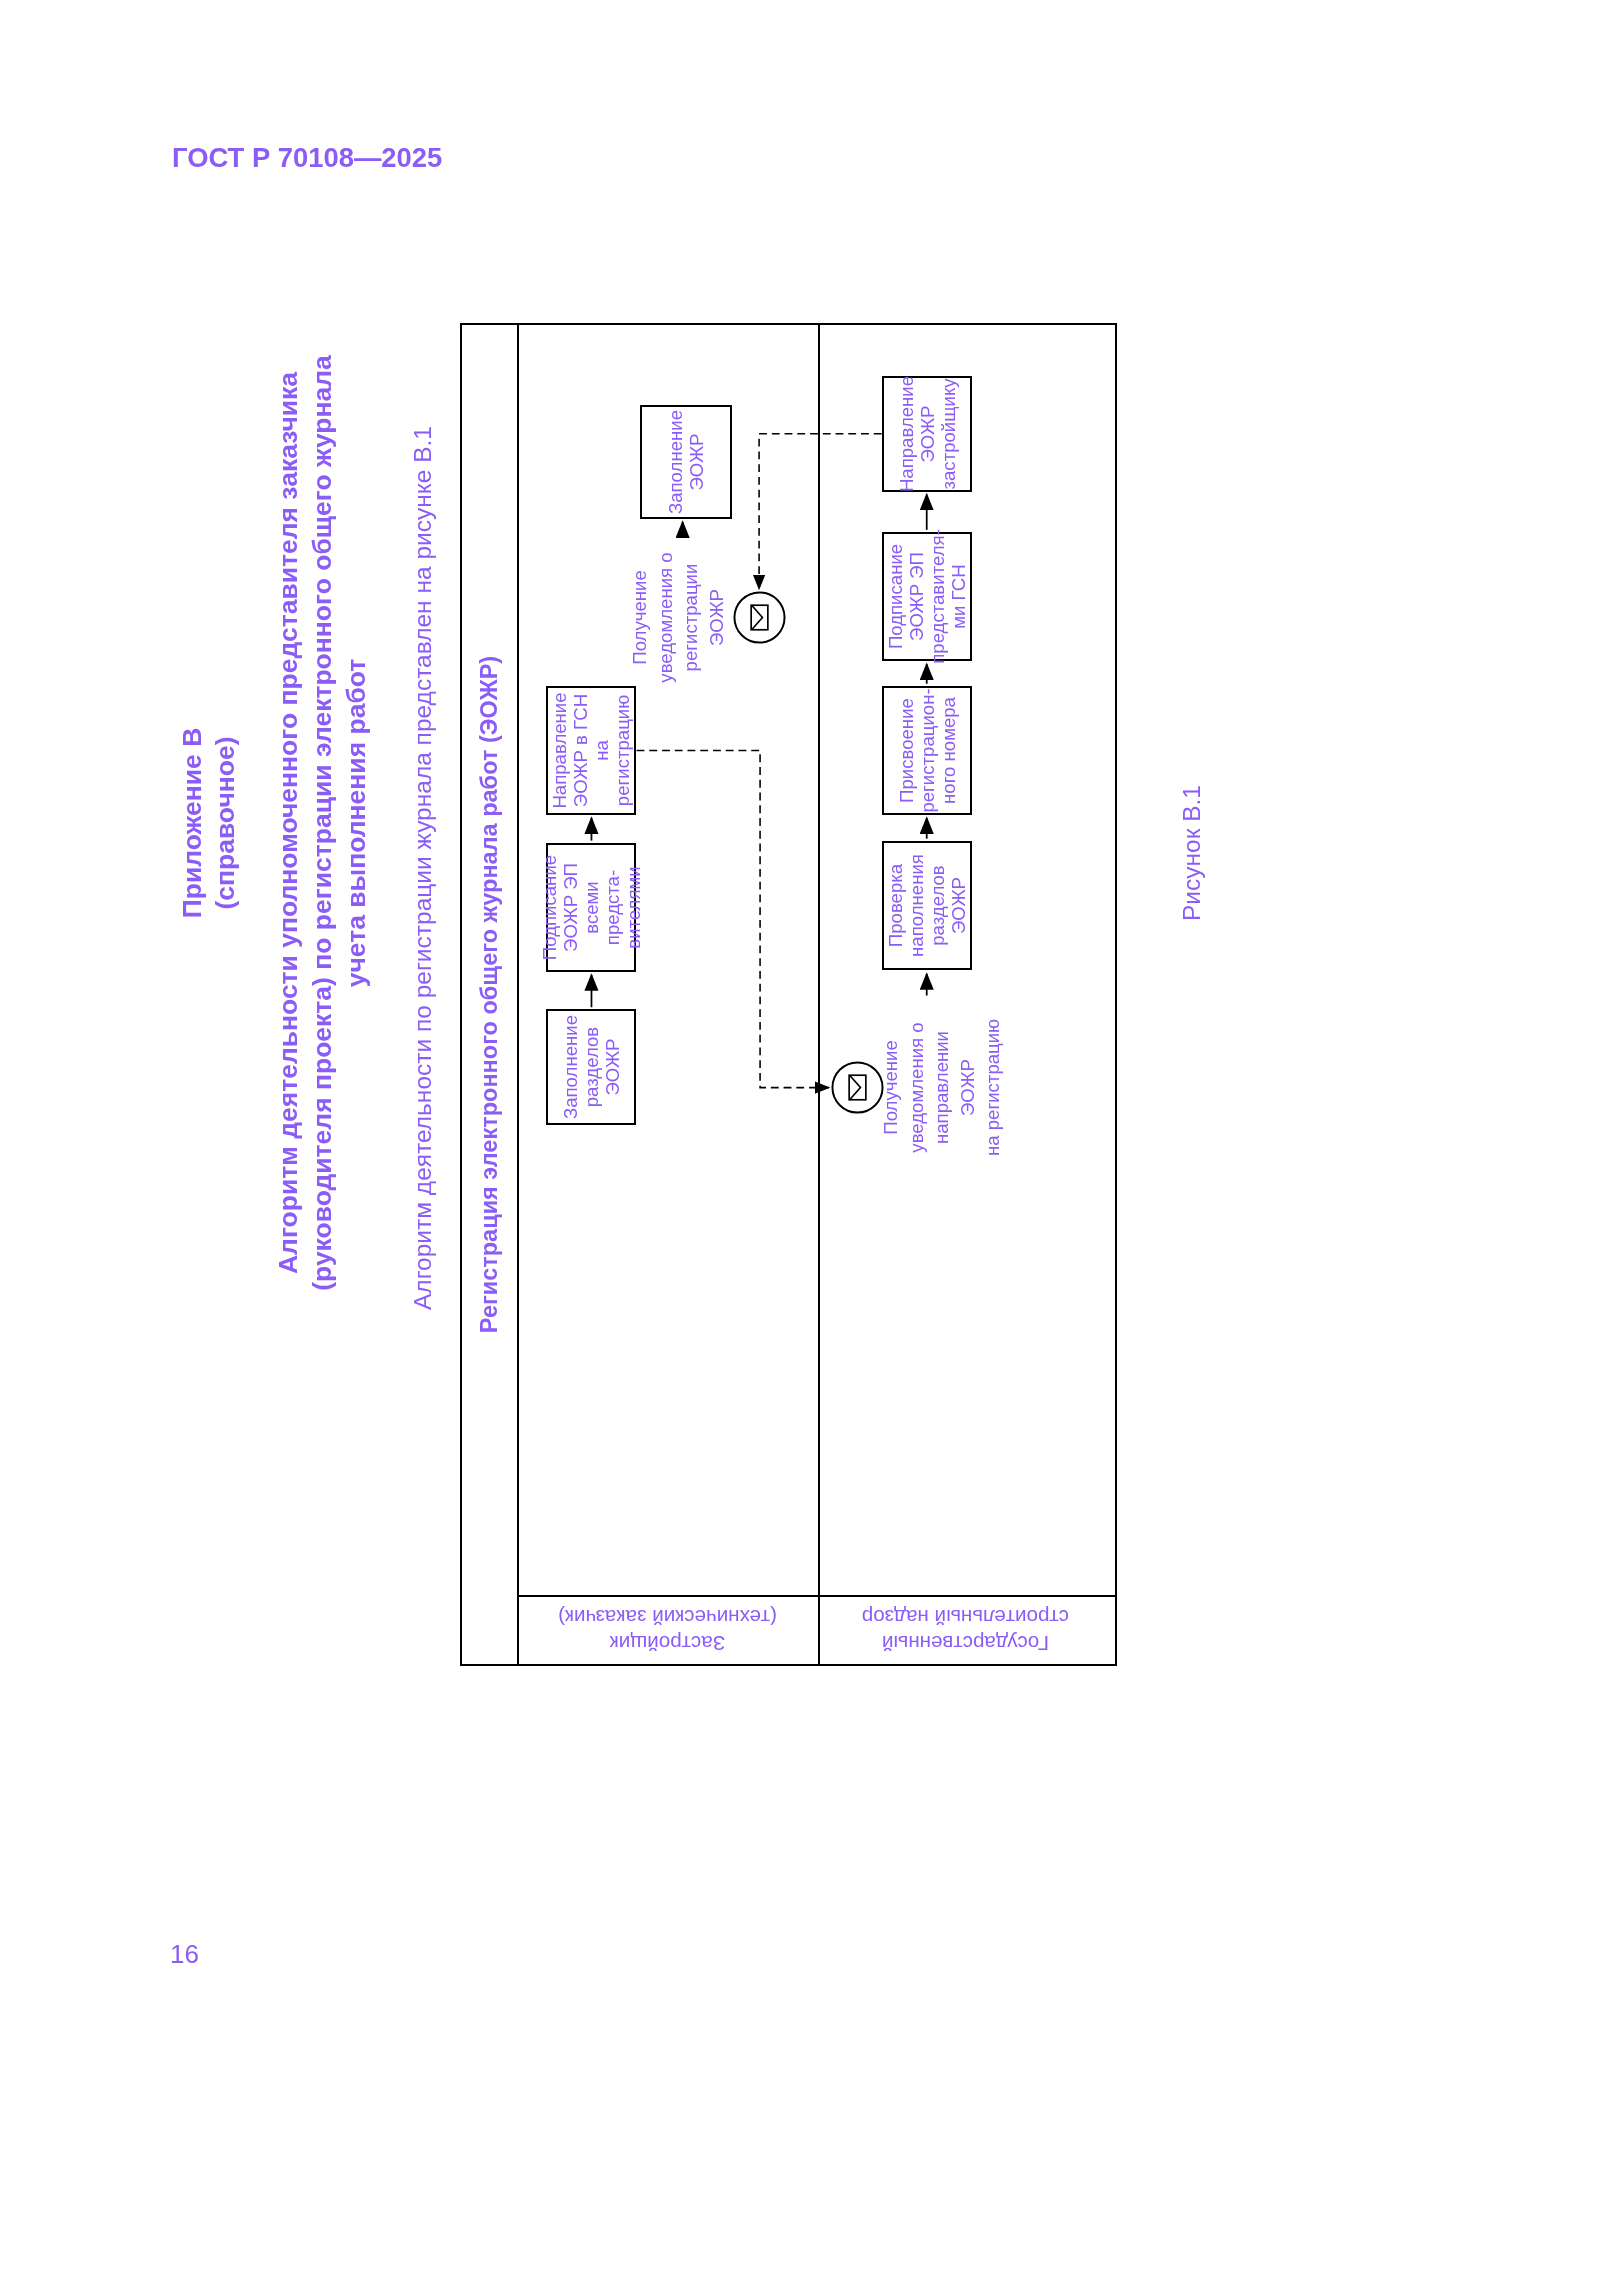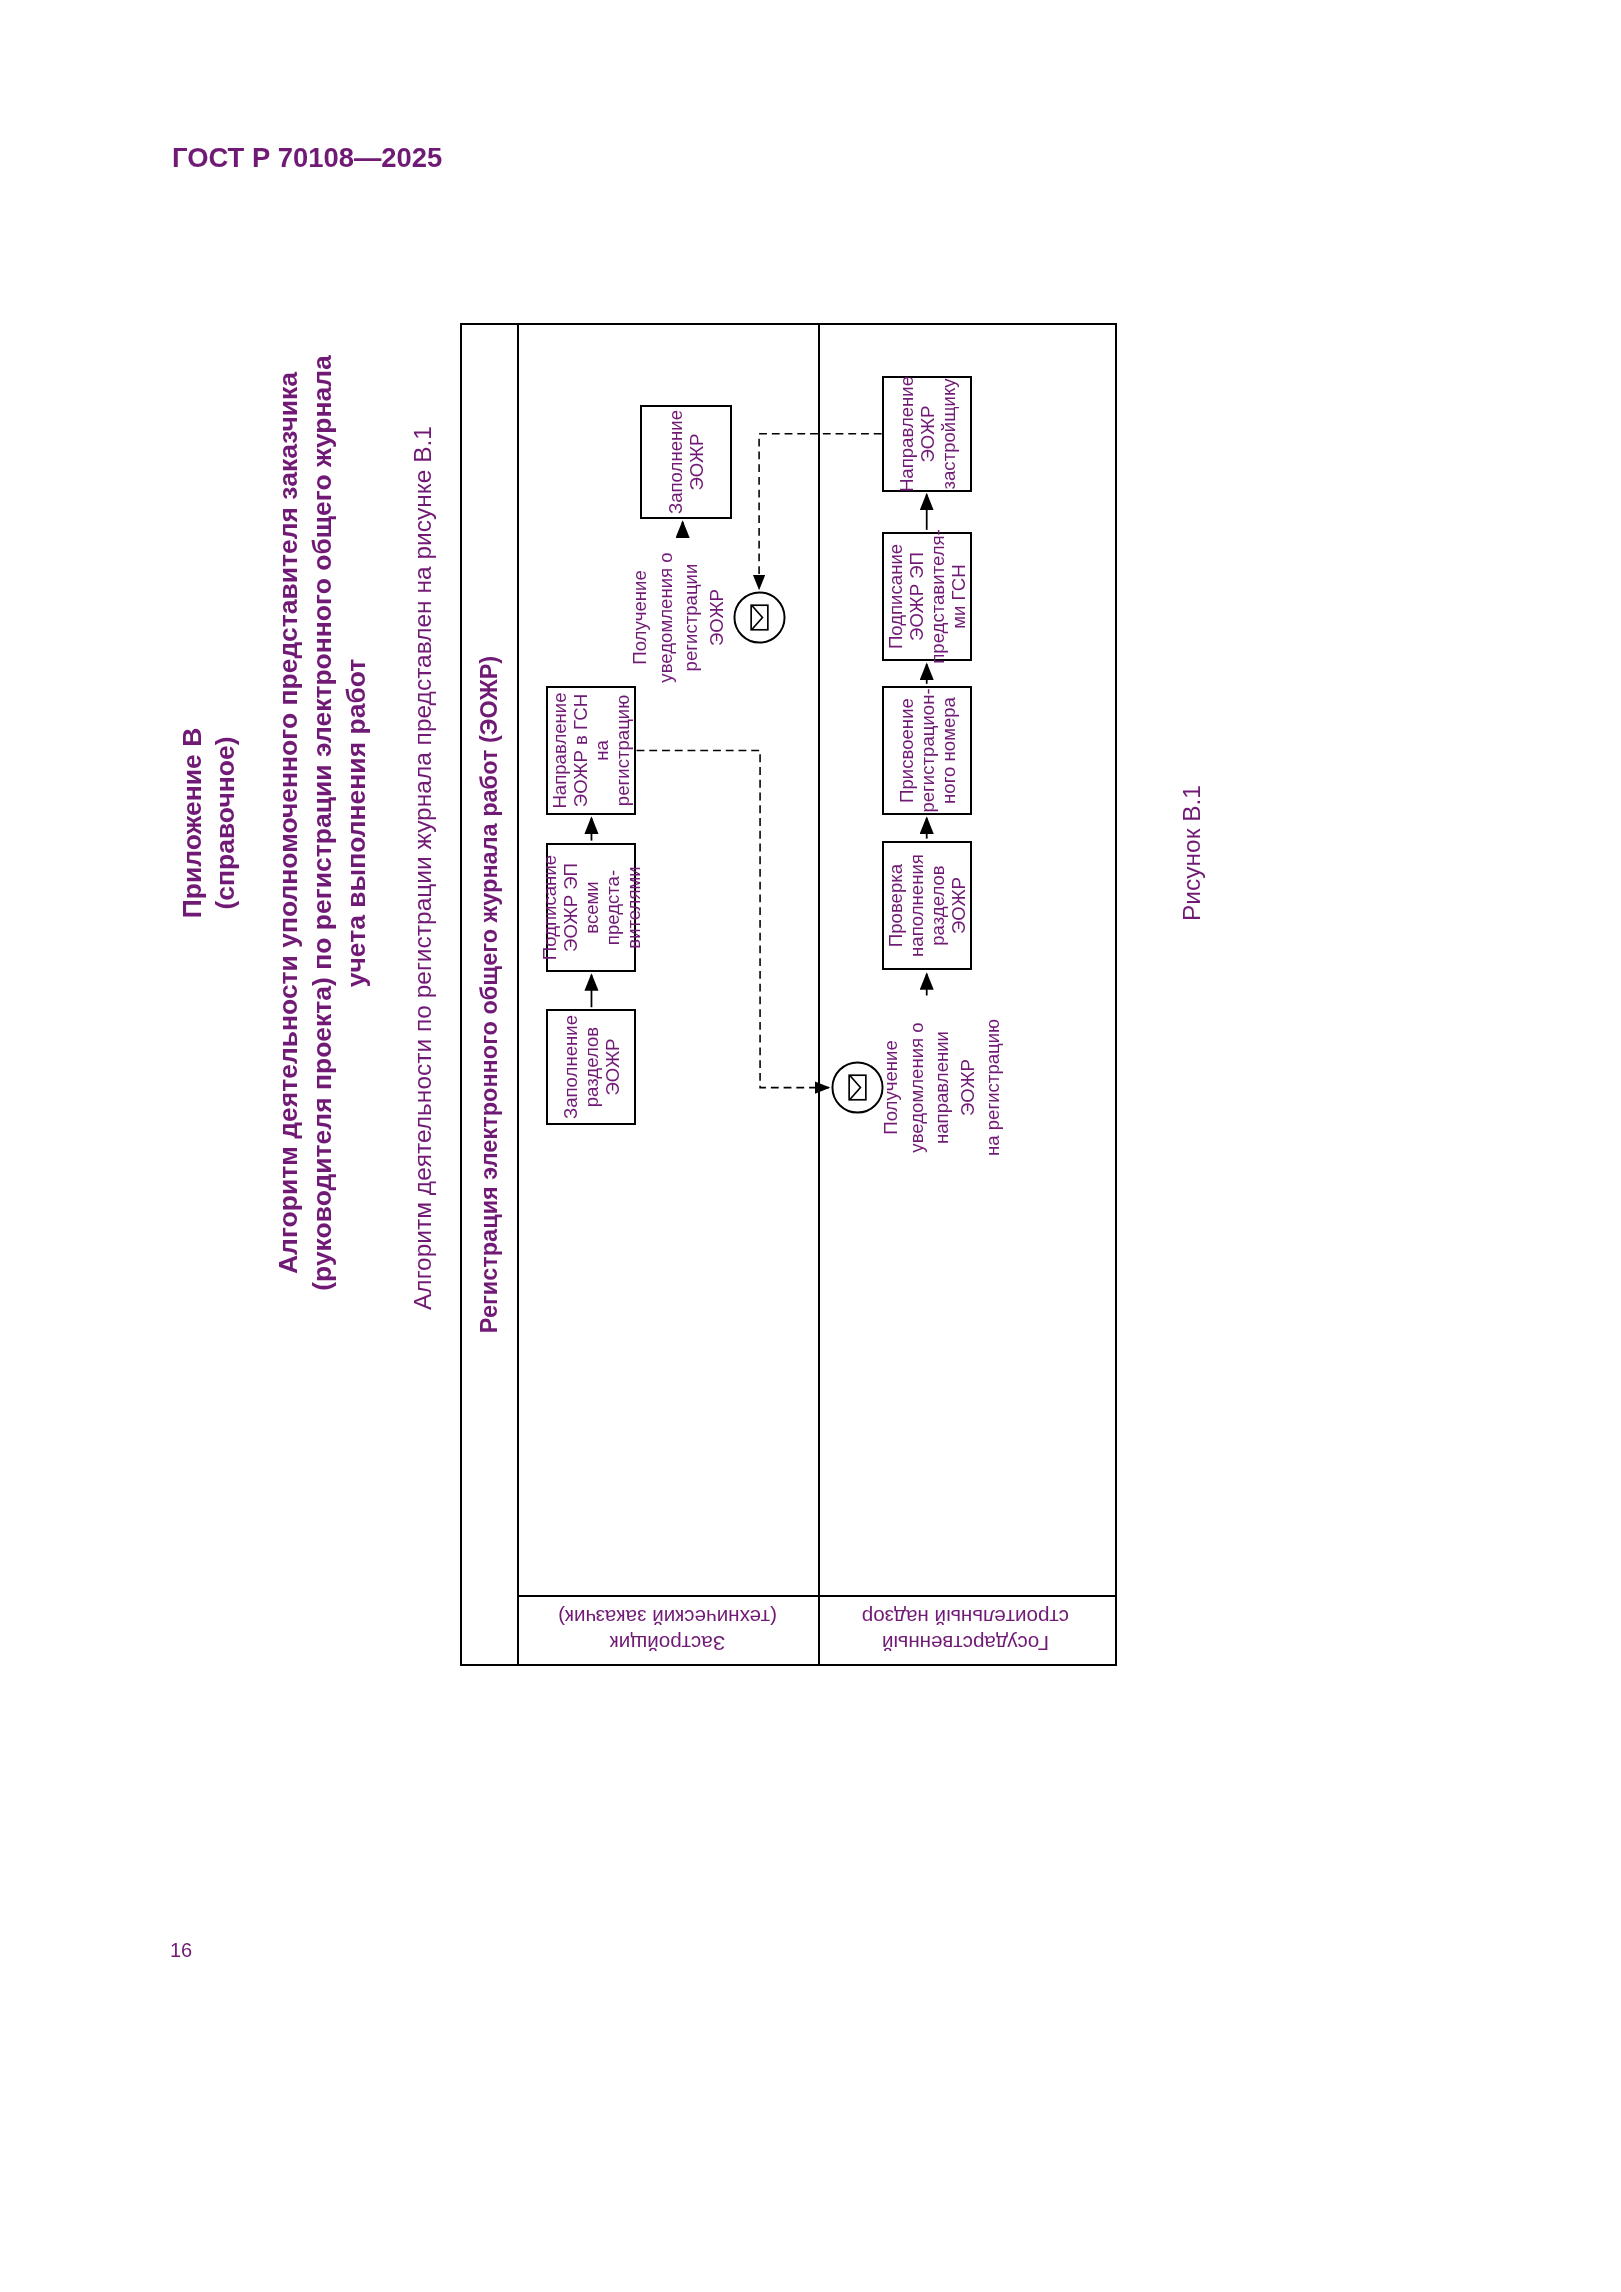--- a/index.html
+++ b/index.html
@@ -1,21 +1,21 @@
 <!DOCTYPE html>
 <html><head>
 <meta charset="utf-8">
 <style>
   html,body{margin:0;padding:0;background:#e8e8e8;}
   .page{
     position:relative;width:1621px;height:2293px;background:#ffffff;
-    font-family:"Liberation Sans",sans-serif;color:#701a75;overflow:hidden;margin:0 auto;
+    font-family:"Liberation Sans",sans-serif;color:#8b5cf6;overflow:hidden;margin:0 auto;
   }
   .running-header{position:absolute;left:172px;top:142px;font-size:27.4px;font-weight:bold;}
-  .page-number{position:absolute;left:170px;top:1939px;font-size:20px;}
+  .page-number{position:absolute;left:170px;top:1939px;font-size:26px;}
 
   
   .rotated{
     position:absolute;left:127px;top:323px;width:1343px;height:1157px;
     transform-origin:0 0;transform:rotate(-90deg) translateX(-1343px);
   }
 
   .appendix-head{
     position:absolute;left:353px;top:49px;width:980px;text-align:center;
     font-weight:bold;font-size:26.5px;line-height:33px;

